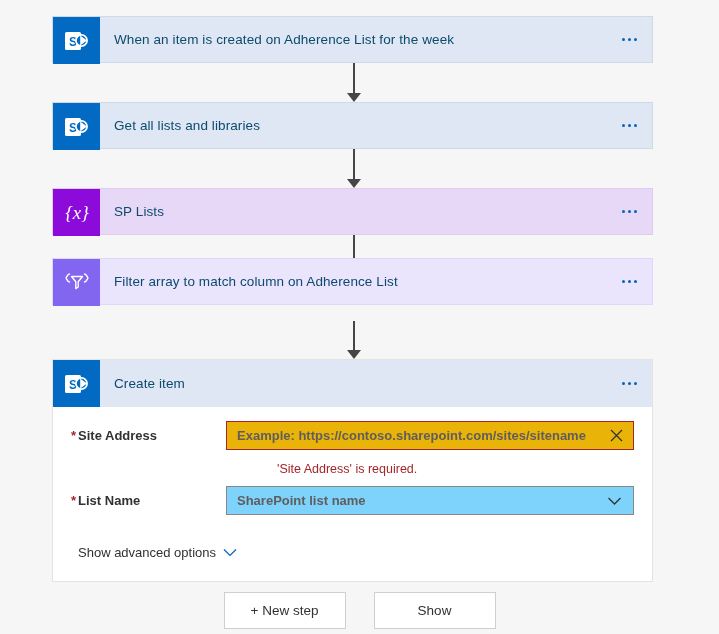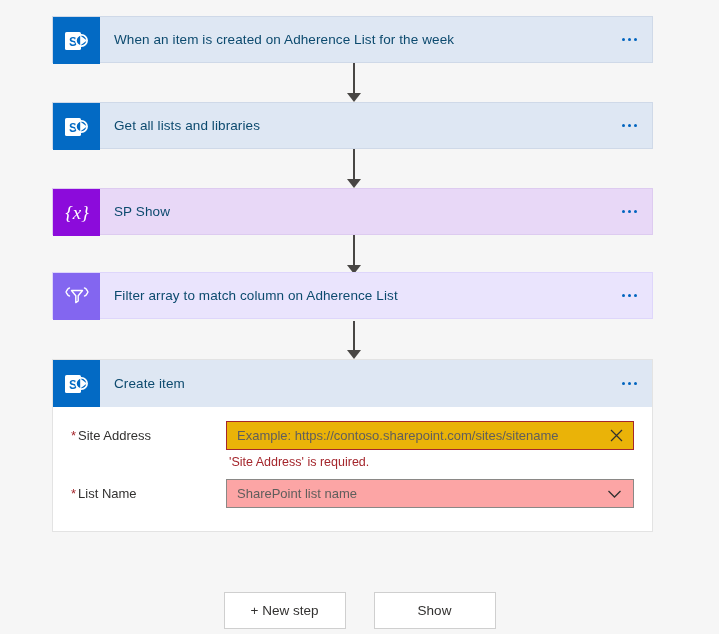--- a/index.html
+++ b/index.html
@@ -111,21 +111,22 @@
     height: 47px;
   }
   .action-body {
     padding: 14px 0 20px 0;
   }
 
   .field-row {
     display: flex;
     align-items: center;
     padding: 0 18px;
-    margin-bottom: 3px;
+    margin-bottom: 10px;
+    font-weight: bold;
   }
   .field-label {
     width: 155px;
     min-width: 155px;
     font-size: 13px;
     color: #323130;
     white-space: nowrap;
   }
   .req-star { color: #a4262c; margin-right: 2px; }
 
@@ -149,34 +150,35 @@
   .text-input .clear {
     width: 22px;
     display: flex;
     align-items: center;
     justify-content: center;
   }
 
   .err-row {
     padding: 2px 18px 10px 18px;
     display: flex;
+    gap: 48px;
   }
   .err-spacer { width: 155px; min-width: 155px; }
   .err-msg {
     font-size: 12.5px;
     color: #a4262c;
     padding-left: 3px;
   }
 
   .combo {
     width: 430px;
     height: 29px;
     box-sizing: border-box;
     border: 1px solid #8a8886;
-    background: #fca5a5;
+    background: #7dd3fc;
     display: flex;
     align-items: center;
     padding: 0 8px 0 10px;
   }
   .combo .val {
     flex: 1;
     font-size: 13px;
     color: #605e5c;
   }
   .combo .chev { width: 22px; display: flex; align-items: center; justify-content: center; }
@@ -264,34 +266,34 @@
     <div class="stem"></div>
       <div class="head"></div>
   </div>
 
   <div class="card purple" style="top:188px;height:47px;">
     <div class="card-icon ic-var">
       <svg width="30" height="26" viewBox="0 0 30 26">
         <text x="15" y="19" font-family="'Liberation Serif',serif" font-style="italic" font-size="19" fill="#ffffff" text-anchor="middle">{x}</text>
       </svg>
     </div>
-    <div class="card-title">SP Show</div>
+    <div class="card-title">SP Lists</div>
     <div class="card-ellipsis">
         <i></i>
         <i></i>
         <i></i>
       </div>
   </div>
 
   <div class="arrow" style="top:235px;height:39px;">
     <div class="stem"></div>
       <div class="head"></div>
   </div>
 
-  <div class="card lav" style="top:272px;height:47px;">
+  <div class="card lav" style="top:258px;height:47px;">
     <div class="card-icon ic-filt">
       <svg width="30" height="26" viewBox="0 0 30 26">
         <path d="M7.5 4 C5 4 5 8 3.5 8 C5 8 5 12 7.5 12" fill="none" stroke="#ffffff" stroke-width="1.4" stroke-linecap="round"></path>
         <path d="M22.5 4 C25 4 25 8 26.5 8 C25 8 25 12 22.5 12" fill="none" stroke="#ffffff" stroke-width="1.4" stroke-linecap="round"></path>
         <path d="M9.5 6.5 H20.5 L16.2 11.8 V17 L13.8 18.6 V11.8 Z" fill="none" stroke="#ffffff" stroke-width="1.4" stroke-linejoin="round"></path>
       </svg>
     </div>
     <div class="card-title">Filter array to match column on Adherence List</div>
     <div class="card-ellipsis">
         <i></i>
@@ -352,20 +354,28 @@
         <div class="combo">
           <div class="val">SharePoint list name</div>
           <div class="chev">
             <svg width="15" height="10" viewBox="0 0 15 10">
               <path d="M1.5 2 L7.5 8 L13.5 2" stroke="#323130" stroke-width="1.3" fill="none"></path>
             </svg>
           </div>
         </div>
       </div>
 
+      <div class="adv-row">
+        <span class="adv-text">Show advanced options</span>
+        <span>
+          <svg width="14" height="9" viewBox="0 0 14 9">
+            <path d="M1 1.5 L7 7.5 L13 1.5" stroke="#0064bf" stroke-width="1.2" fill="none"></path>
+          </svg>
+        </span>
+      </div>
 
     </div>
   </div>
 
   <div class="footer">
     <div class="btn">+ New step</div>
     <div class="btn">Show</div>
   </div>
 
 </div>

